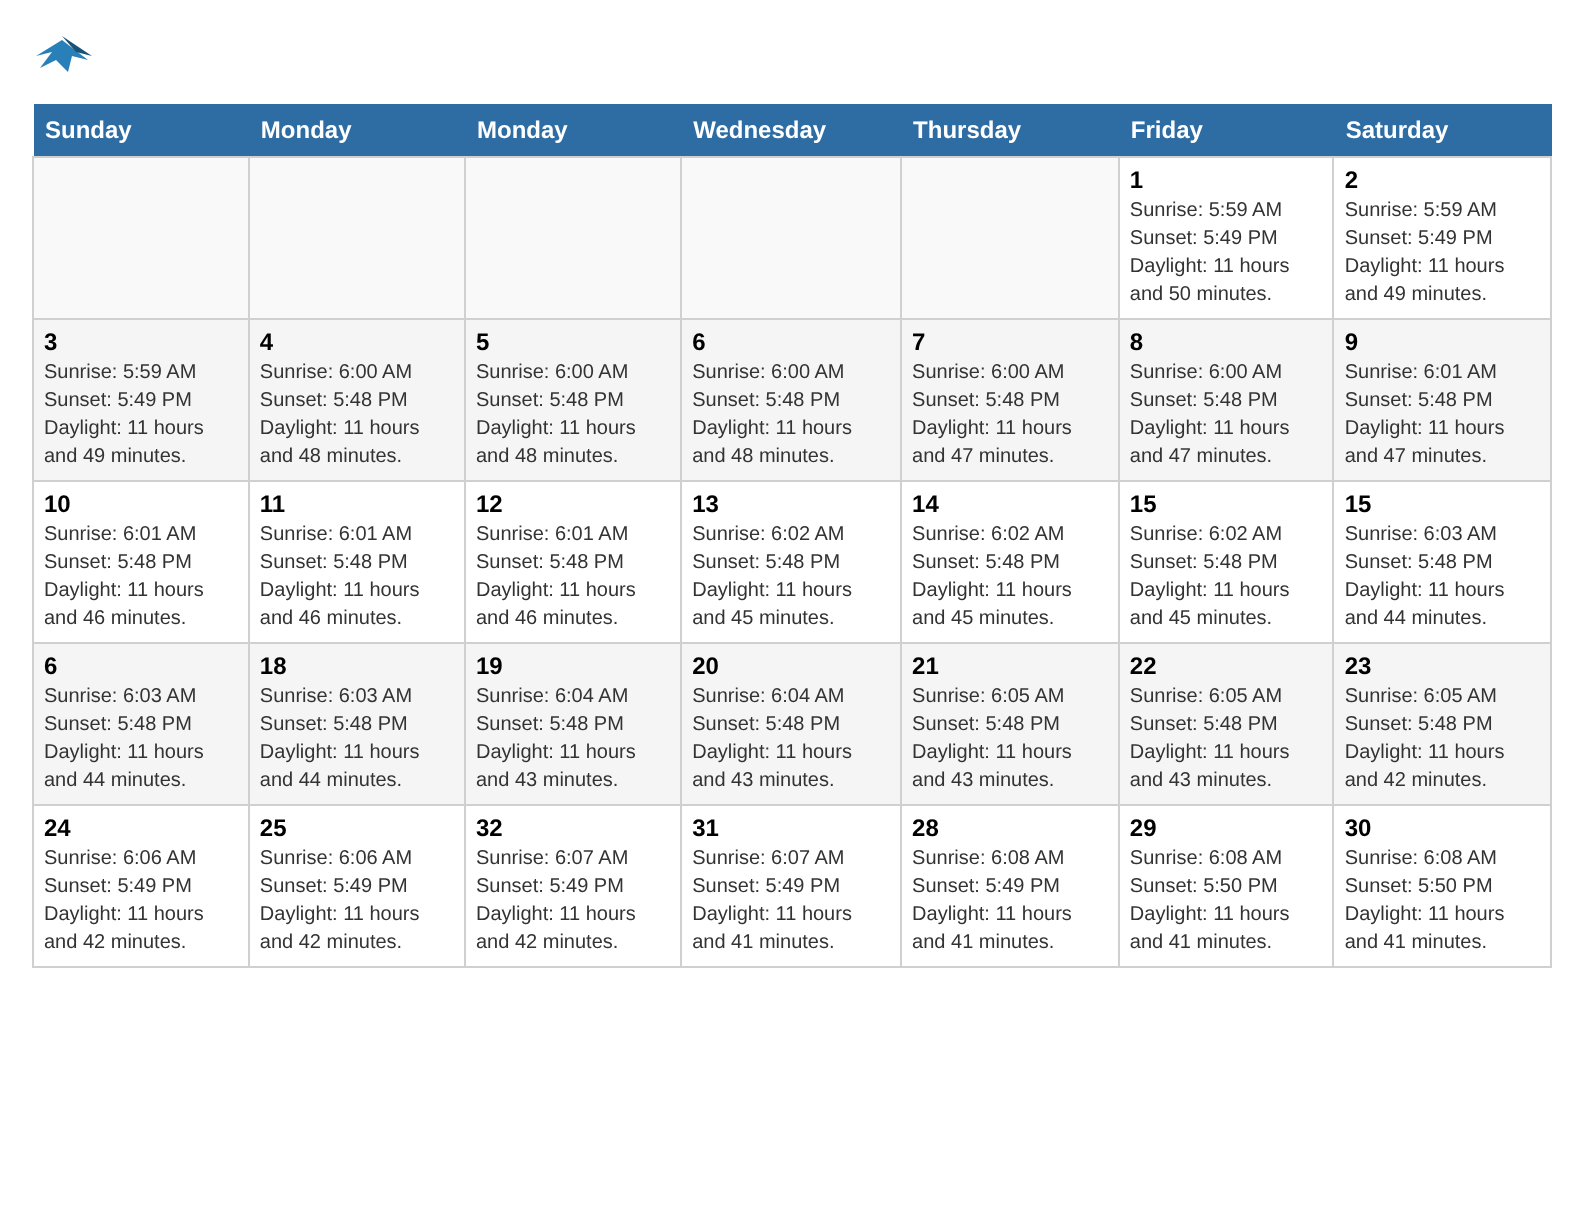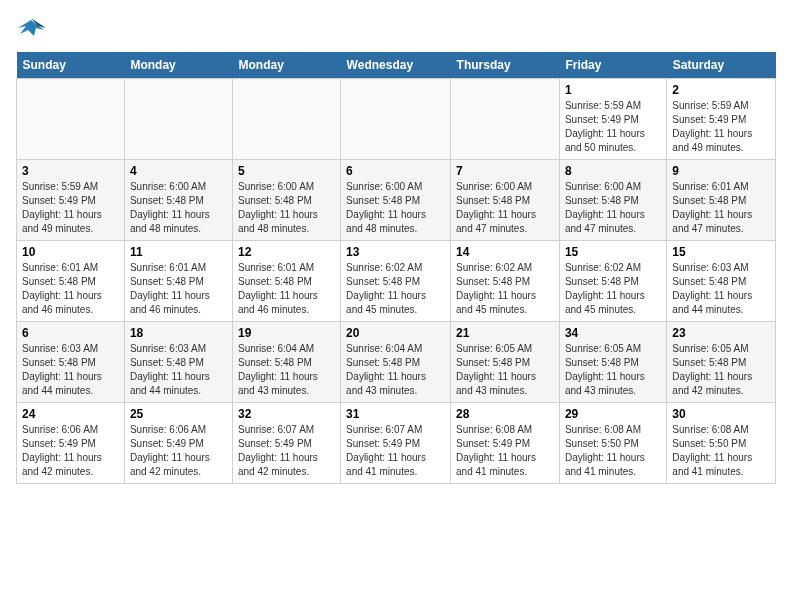--- a/index.html
+++ b/index.html
@@ -273,21 +273,21 @@
 and 43 minutes.</div>
         </td>
         <td>
           <div class="day-num">21</div>
           <div class="day-info" style="white-space: pre-line;">Sunrise: 6:05 AM
 Sunset: 5:48 PM
 Daylight: 11 hours
 and 43 minutes.</div>
         </td>
         <td>
-          <div class="day-num">34</div>
+          <div class="day-num">22</div>
           <div class="day-info" style="white-space: pre-line;">Sunrise: 6:05 AM
 Sunset: 5:48 PM
 Daylight: 11 hours
 and 43 minutes.</div>
         </td>
         <td>
           <div class="day-num">23</div>
           <div class="day-info" style="white-space: pre-line;">Sunrise: 6:05 AM
 Sunset: 5:48 PM
 Daylight: 11 hours

